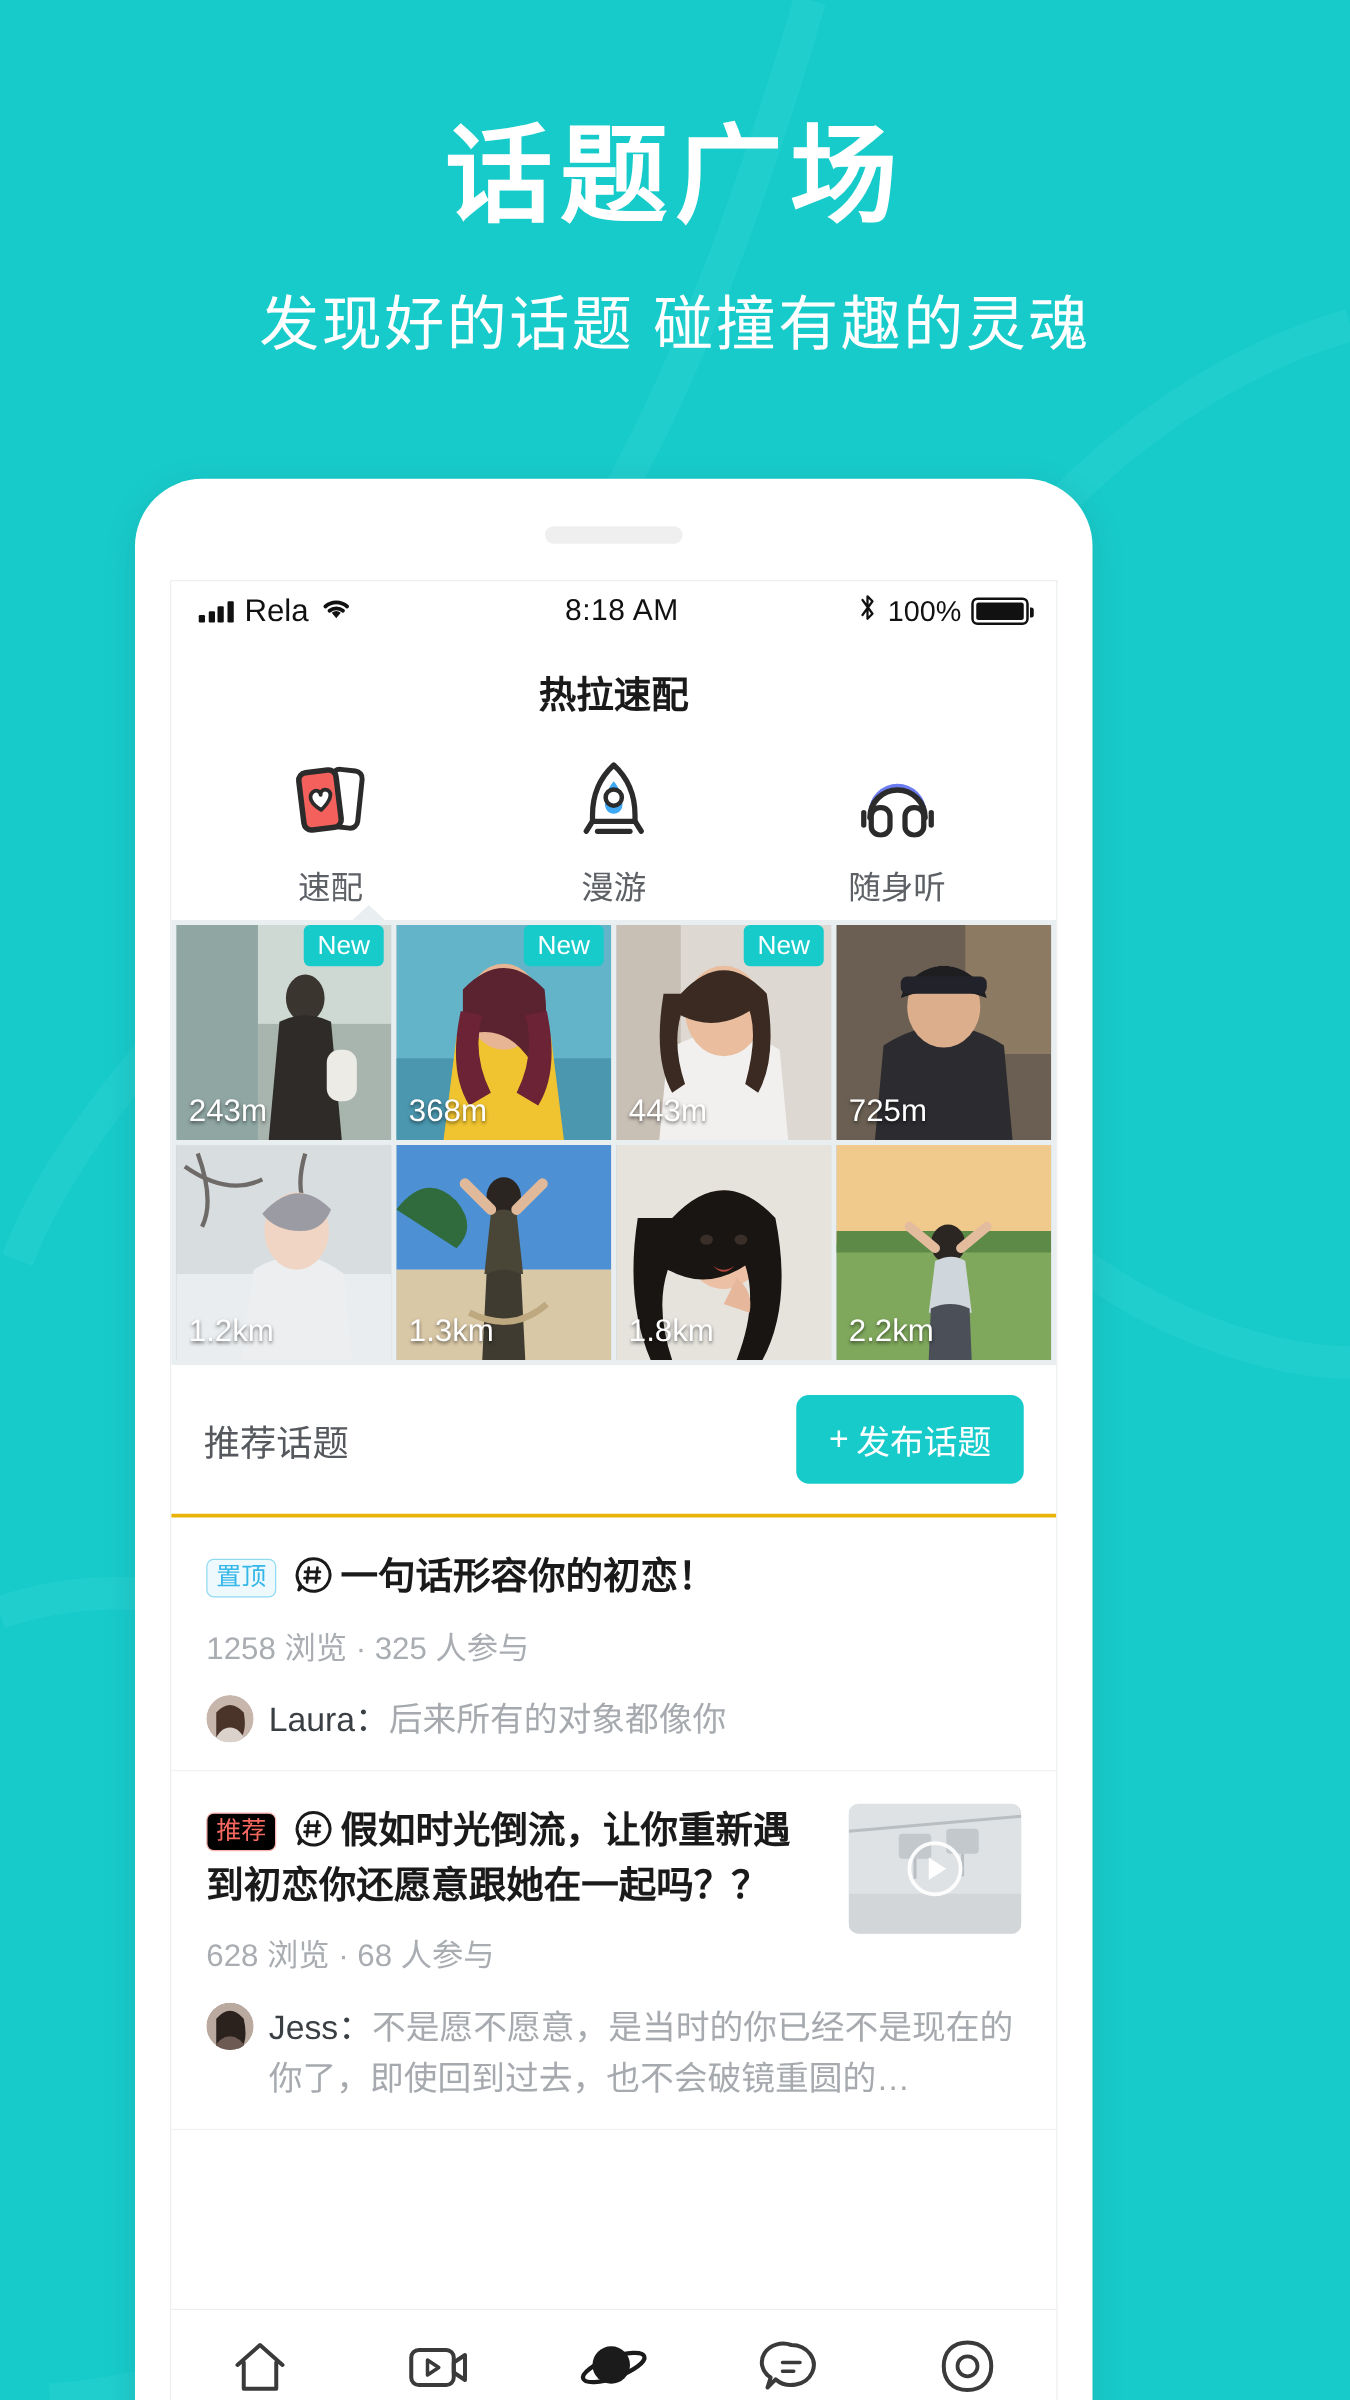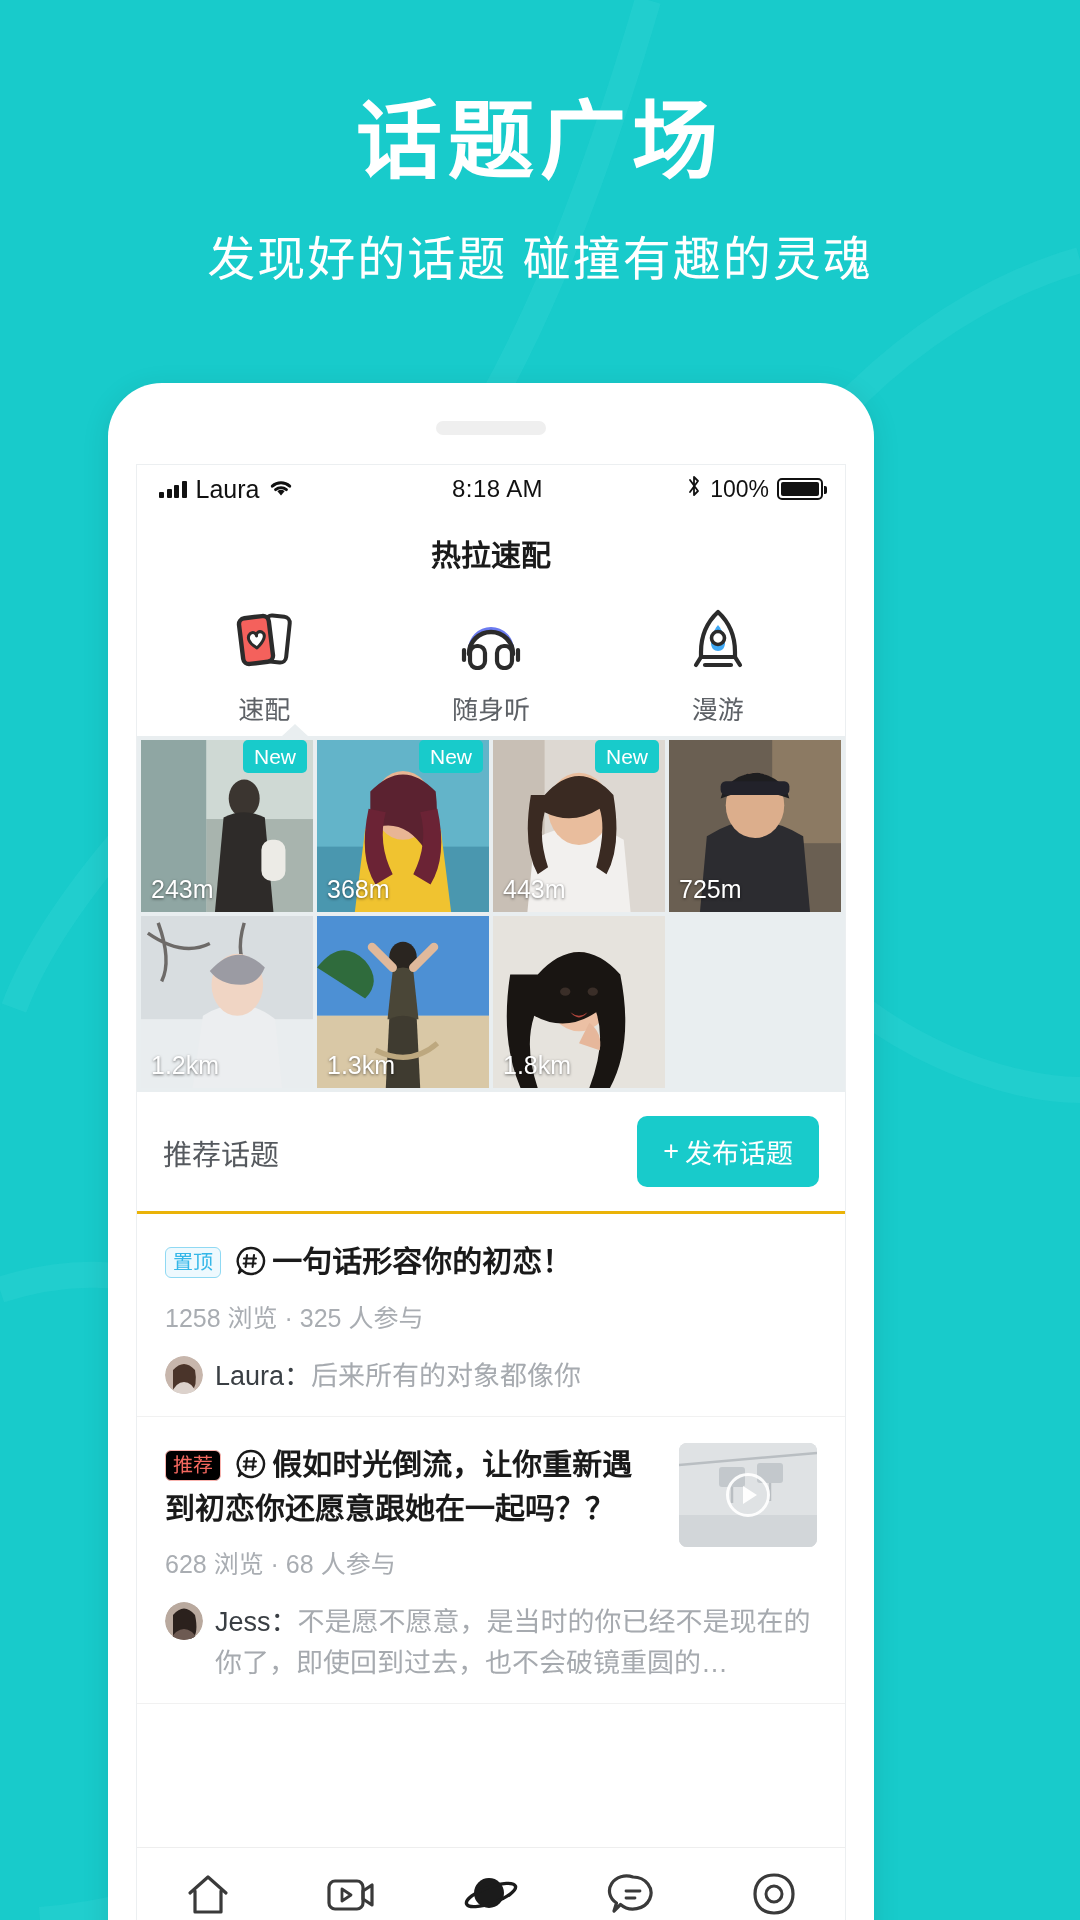--- a/index.html
+++ b/index.html
@@ -193,21 +193,21 @@
   <div class="screen">
 
     <div class="statusbar">
       <div class="sb-left">
         <span class="signal">
             <i></i>
             <i></i>
             <i></i>
             <i></i>
           </span>
-        <span class="carrier">Laura</span>
+        <span class="carrier">Rela</span>
         <span>
           <svg width="26" height="19" viewBox="0 0 26 19">
             <path d="M13 17.5 L9.4 13.2 A6 6 0 0 1 16.6 13.2 Z" fill="#111"></path>
             <path d="M4.3 8.2 A13 13 0 0 1 21.7 8.2" fill="none" stroke="#111" stroke-width="3" stroke-linecap="round"></path>
             <path d="M7.6 11.6 A8.4 8.4 0 0 1 18.4 11.6" fill="none" stroke="#111" stroke-width="3" stroke-linecap="round"></path>
           </svg>
         </span>
       </div>
       <div class="sb-center">8:18 AM</div>
       <div class="sb-right">
@@ -230,49 +230,49 @@
 
       <div class="ft">
         <div class="ft-icon">
           <svg width="66" height="66" viewBox="0 0 66 66">
             <rect x="33" y="9" width="24" height="46" rx="6" fill="#fff" stroke="#2b2b2b" stroke-width="4" transform="rotate(6 45 32)"></rect>
             <rect x="10" y="10" width="30" height="46" rx="6" fill="#F4615C" stroke="#2b2b2b" stroke-width="4.4" transform="rotate(-7 25 33)"></rect>
             <path d="M25 41 C 17 35 16 29 20 26 C 23 24 26 26 26 29 C 26 26 29 24 32 26 C 36 29 33 35 25 41 Z" fill="#fff" stroke="#2b2b2b" stroke-width="3" stroke-linejoin="round" transform="rotate(-7 25 33)"></path>
           </svg>
         </div>
         <div class="ft-label">速配</div>
+      </div>
+
+      <div class="ft">
+        <div class="ft-icon">
+          <svg width="62" height="66" viewBox="0 0 62 66">
+            <path d="M31 5 C 44 17 48 32 48 45 L48 50 L14 50 L14 45 C 14 32 18 17 31 5 Z" fill="#fff" stroke="#2b2b2b" stroke-width="4.2" stroke-linejoin="round"></path>
+            <path d="M31 18 C 36 24 38 31 38 36 C 38 41 35 44 31 44 C 27 44 24 41 24 36 C 24 31 26 24 31 18 Z" fill="#3FA9F5"></path>
+            <circle cx="31" cy="31" r="6.5" fill="#fff" stroke="#2b2b2b" stroke-width="3.6"></circle>
+            <path d="M14 50 L9 58 M48 50 L53 58" stroke="#2b2b2b" stroke-width="4.2" stroke-linecap="round"></path>
+            <path d="M18 58 L44 58" stroke="#2b2b2b" stroke-width="4.2" stroke-linecap="round"></path>
+          </svg>
+        </div>
+        <div class="ft-label">漫游</div>
       </div>
 
       <div class="ft">
         <div class="ft-icon">
           <svg width="70" height="60" viewBox="0 0 70 60">
             <path d="M12 46 A23 23 0 0 1 58 46 L58 40 A23 23 0 0 0 12 40 Z" fill="#6B7BF0"></path>
             <path d="M13 44 A22 22 0 0 1 57 44" fill="none" stroke="#2b2b2b" stroke-width="4.5" stroke-linecap="round"></path>
             <rect x="14" y="36" width="15" height="22" rx="7" fill="#fff" stroke="#2b2b2b" stroke-width="4.2"></rect>
             <rect x="41" y="36" width="15" height="22" rx="7" fill="#fff" stroke="#2b2b2b" stroke-width="4.2"></rect>
             <path d="M8 40 L8 50" stroke="#2b2b2b" stroke-width="4.2" stroke-linecap="round"></path>
             <path d="M62 40 L62 50" stroke="#2b2b2b" stroke-width="4.2" stroke-linecap="round"></path>
           </svg>
         </div>
         <div class="ft-label">随身听</div>
       </div>
 
-      <div class="ft">
-        <div class="ft-icon">
-          <svg width="62" height="66" viewBox="0 0 62 66">
-            <path d="M31 5 C 44 17 48 32 48 45 L48 50 L14 50 L14 45 C 14 32 18 17 31 5 Z" fill="#fff" stroke="#2b2b2b" stroke-width="4.2" stroke-linejoin="round"></path>
-            <path d="M31 18 C 36 24 38 31 38 36 C 38 41 35 44 31 44 C 27 44 24 41 24 36 C 24 31 26 24 31 18 Z" fill="#3FA9F5"></path>
-            <circle cx="31" cy="31" r="6.5" fill="#fff" stroke="#2b2b2b" stroke-width="3.6"></circle>
-            <path d="M14 50 L9 58 M48 50 L53 58" stroke="#2b2b2b" stroke-width="4.2" stroke-linecap="round"></path>
-            <path d="M18 58 L44 58" stroke="#2b2b2b" stroke-width="4.2" stroke-linecap="round"></path>
-          </svg>
-        </div>
-        <div class="ft-label">漫游</div>
-      </div>
-
       <div class="tab-caret" style="left:144px"></div>
     </div>
 
     <div class="grid-wrap">
       <div class="grid">
 
         <div class="cell">
           <svg class="ph" viewBox="0 0 100 100" preserveAspectRatio="none">
             <rect width="100" height="100" fill="#b9c7c4"></rect>
             <rect x="0" y="0" width="38" height="100" fill="#8fa6a3"></rect>
@@ -360,20 +360,33 @@
             <path d="M26 34 q24 -26 48 0 q8 40 -6 66 l-12 0 q10 -26 4 -44 q-18 12 -36 2 q-6 18 2 42 l-10 0 q-12 -28 -6 -66 Z" fill="#191512"></path>
             <ellipse cx="42" cy="44" rx="3" ry="2.4" fill="#3a2e28"></ellipse>
             <ellipse cx="58" cy="44" rx="3" ry="2.4" fill="#3a2e28"></ellipse>
             <path d="M45 56 q5 4 10 0 q-5 6 -10 0 Z" fill="#b3463c"></path>
             <path d="M56 62 q8 6 6 16 l-12 -4 Z" fill="#e6b79b"></path>
           </svg>
 
           <span class="dist">1.8km</span>
         </div>
 
+        <div class="cell">
+          <svg class="ph" viewBox="0 0 100 100" preserveAspectRatio="none">
+            <rect width="100" height="46" fill="#f0c98c"></rect>
+            <rect y="46" width="100" height="54" fill="#7fa85c"></rect>
+            <rect y="40" width="100" height="10" fill="#5d8a46"></rect>
+            <ellipse cx="52" cy="46" rx="8" ry="9" fill="#2b2622"></ellipse>
+            <path d="M46 54 q8 -4 14 0 l3 24 l-20 0 Z" fill="#cfd6dc"></path>
+            <path d="M44 76 q9 -4 18 0 l1 24 l-20 0 Z" fill="#4a4f58"></path>
+            <path d="M46 48 l-12 -10 M58 48 l12 -10" stroke="#e3bc9e" stroke-width="4.5" stroke-linecap="round"></path>
+          </svg>
+
+          <span class="dist">2.2km</span>
+        </div>
 
       </div>
     </div>
 
     <div class="rec-head">
       <div class="rec-title">推荐话题</div>
       <button class="rec-btn">
         <span>+</span>
         <span>发布话题</span>
       </button>

